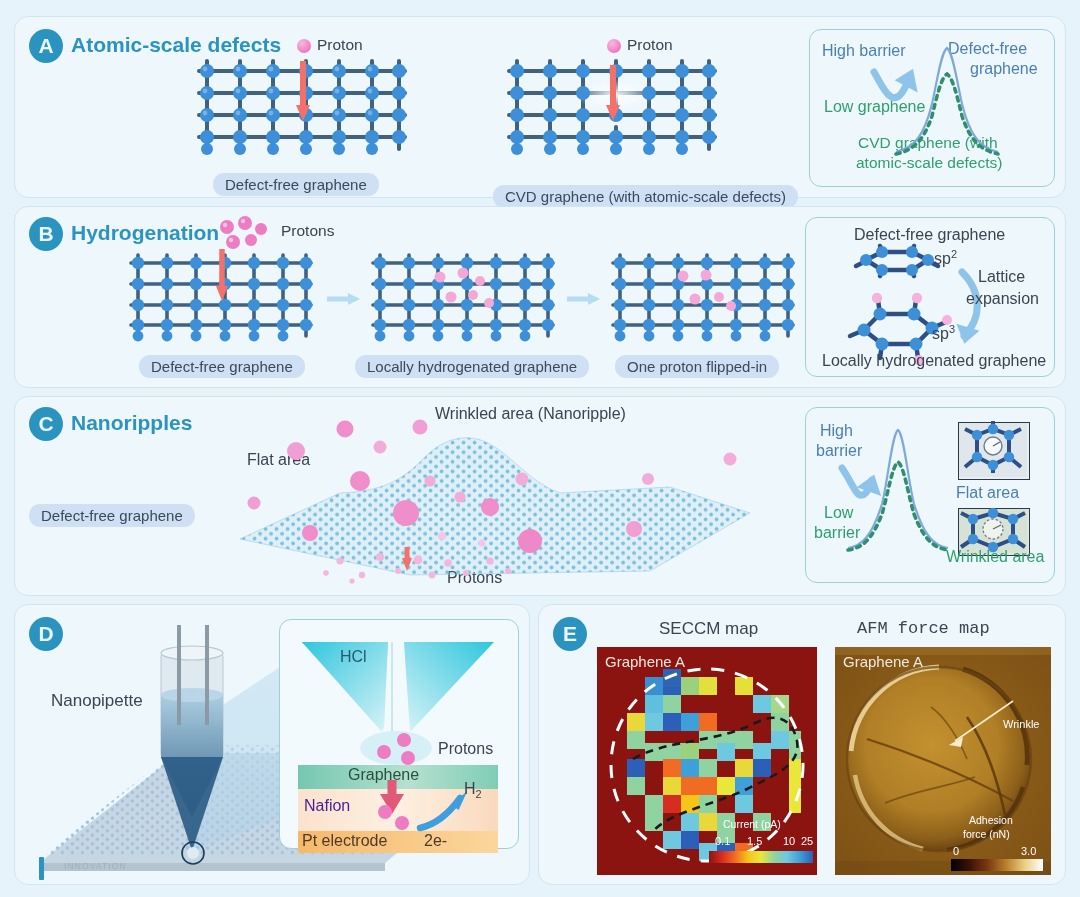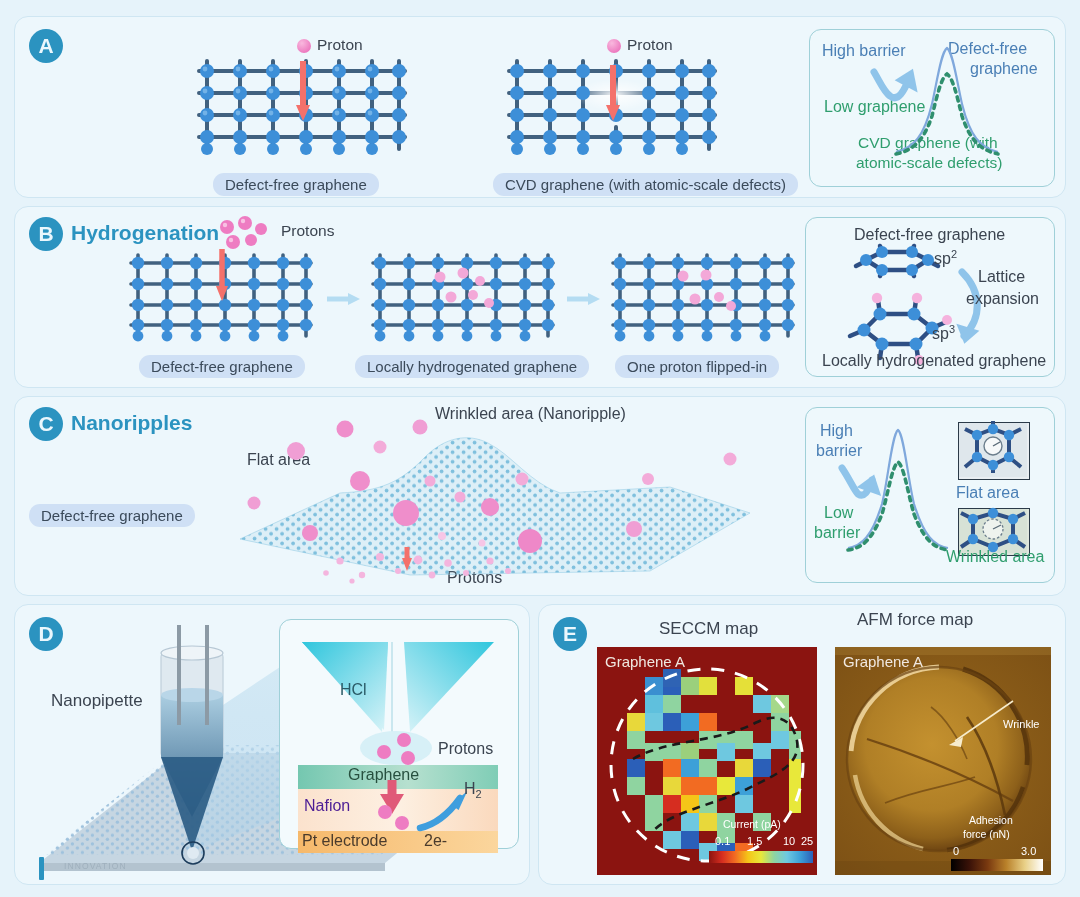--- a/index.html
+++ b/index.html
@@ -81,20 +81,21 @@
   .innov-bar { width: 5px; height: 17px; background: #2b93c0; border-radius: 1px; }
   .innov-txt { font-size: 8.5px; color: #9fb0bd; letter-spacing: 1.1px; }
 </style>
 </head>
 <body>
 
 <div class="figure">
 
   <div class="panel pA">
     <div class="badge" style="left:14px; top:12px;">A</div>
+    <div class="sec-title" style="left:56px; top:16px;">Atomic-scale defects</div>
 
     <div class="abs" style="left:178px; top:22px;">
       <div class="abs" style="left:104px; top:0px; width:14px; height:14px; border-radius:50%; background:radial-gradient(circle at 35% 30%, #f9b8de, #e863b4);"></div>
       <div class="plain-lbl" style="left:124px; top:-3px;">Proton</div>
       <svg width="220" height="104" viewBox="0 0 220 104" style="position:absolute; left:0; top:18px;">
         <g stroke="#41617f" stroke-width="4" stroke-linecap="round">
           <line x1="6" y1="14" x2="212" y2="14"></line>
             <line x1="6" y1="36" x2="212" y2="36"></line>
           <line x1="6" y1="58" x2="212" y2="58"></line>
             <line x1="6" y1="80" x2="212" y2="80"></line>
@@ -228,21 +229,21 @@
             <circle cx="80" cy="92" r="6"></circle>
             <circle cx="113" cy="92" r="6"></circle>
             <circle cx="146" cy="92" r="6"></circle>
             <circle cx="179" cy="92" r="6"></circle>
         </g>
         <g>
           <line x1="110" y1="8" x2="110" y2="52" stroke="#f4716b" stroke-width="6"></line>
           <polygon points="110,64 103,48 117,48" fill="#f4716b"></polygon>
         </g>
       </svg>
-      <div class="lbl-pill" style="left:-10px; top:134px;">CVD graphene (with atomic-scale defects)</div>
+      <div class="lbl-pill" style="left:-10px; top:146px;">CVD graphene (with atomic-scale defects)</div>
     </div>
 
     <div class="subbox" style="left:794px; top:12px; width:246px; height:158px;">
       <div class="blue-lbl" style="left:12px; top:12px; font-size:16px;">High barrier</div>
       <div class="green-lbl" style="left:14px; top:68px; font-size:16px;">Low graphene</div>
       <div class="blue-lbl" style="left:138px; top:10px; font-size:16px;">Defect-free</div>
       <div class="blue-lbl" style="left:160px; top:30px; font-size:16px;">graphene</div>
       <div class="green-lbl" style="left:48px; top:104px; font-size:15.5px;">CVD graphene (with</div>
       <div class="green-lbl" style="left:46px; top:124px; font-size:15.5px;">atomic-scale defects)</div>
 
@@ -755,34 +756,34 @@
           <polygon points="112,194 100,174 124,174" fill="#e05a78"></polygon>
         </g>
         <g fill="#ee7cc2">
           <circle cx="105" cy="192" r="7"></circle>
             <circle cx="122" cy="203" r="7"></circle>
         </g>
 
         <path d="M140,208 C158,204 170,192 180,178" fill="none" stroke="#3f9ede" stroke-width="6.5" stroke-linecap="round"></path>
         <polygon points="186,170 172,186 180,190" fill="#3f9ede" transform="rotate(8 180 180)"></polygon>
       </svg>
-      <div class="plain-lbl" style="left:60px; top:28px; font-size:16px; color:#2a5a66;margin-top:33px;">HCl</div>
+      <div class="plain-lbl" style="left:60px; top:28px; font-size:16px; color:#2a5a66;">HCl</div>
       <div class="plain-lbl" style="left:158px; top:120px; font-size:16px;">Protons</div>
       <div class="plain-lbl" style="left:68px; top:146px; font-size:16px; color:#27503f;">Graphene</div>
       <div class="plain-lbl" style="left:24px; top:177px; font-size:16px; color:#4c1d95;">Nafion</div>
       <div class="plain-lbl" style="left:22px; top:212px; font-size:16px; color:#4a3b2c;">Pt electrode</div>
       <div class="plain-lbl" style="left:184px; top:160px; font-size:16px; color:#3b4450;"><span>H</span><sub style="font-size:11px;">2</sub></div>
       <div class="plain-lbl" style="left:144px; top:212px; font-size:16px; color:#4a3b2c;">2e-</div>
     </div>
   </div>
 
   <div class="panel pE">
     <div class="badge" style="left:14px; top:12px;">E</div>
     <div class="map-title" style="left:120px; top:14px;">SECCM map</div>
-    <div class="map-title" style="left:318px; top:5px;">AFM force map</div>
+    <div class="map-title" style="left:318px; top:14px;font-family:Liberation Mono, monospace;">AFM force map</div>
 
     <div class="map-box" style="left:58px; top:42px; width:220px; height:228px; background:#8b1410; overflow:hidden;">
       <svg width="220" height="228" viewBox="0 0 220 228">
         <rect width="220" height="228" fill="#8b1410"></rect>
         <g shape-rendering="crispEdges">
           <rect x="66" y="22" width="18" height="18" fill="#2f63b4"></rect>
           <rect x="48" y="30" width="18" height="18" fill="#3a8fd0"></rect>
           <rect x="84" y="30" width="18" height="18" fill="#9bd07c"></rect>
           <rect x="102" y="30" width="18" height="18" fill="#e2e03c"></rect>
           <rect x="138" y="30" width="18" height="18" fill="#e5e038"></rect>

